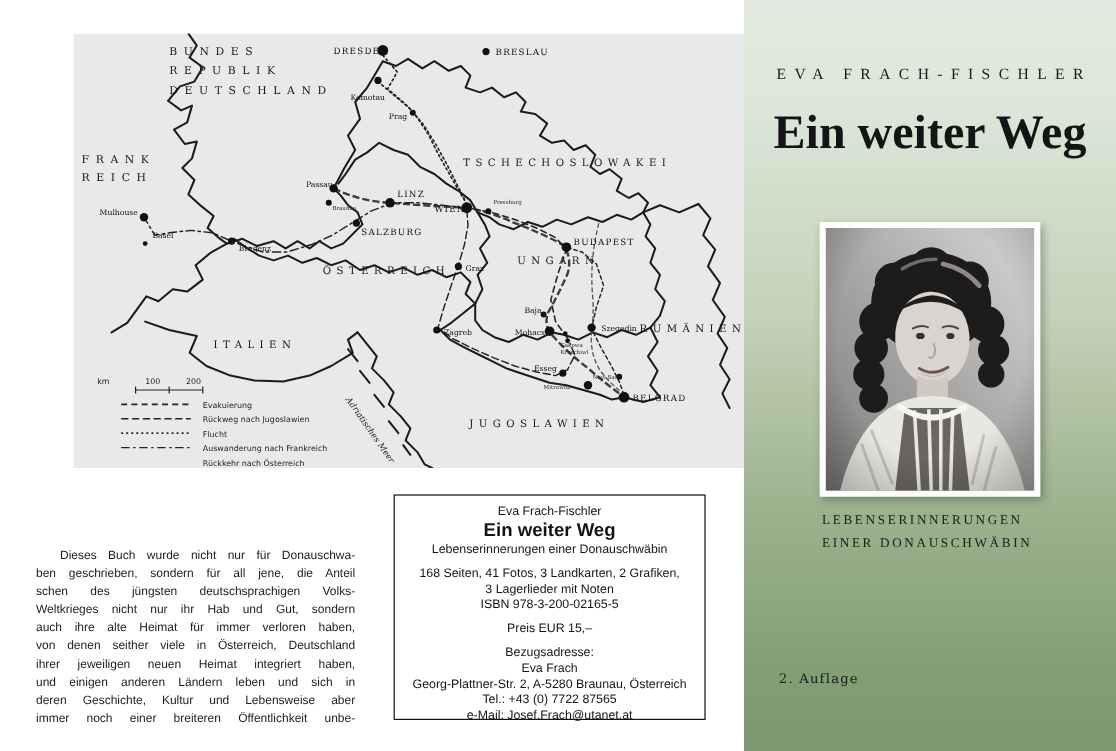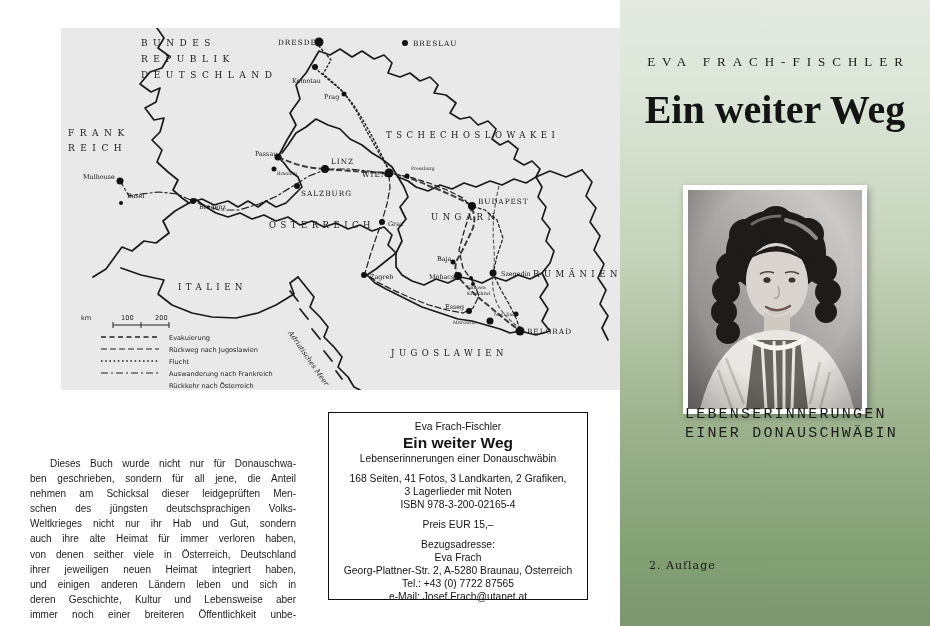--- a/index.html
+++ b/index.html
@@ -36,22 +36,22 @@
   
   .page-right{position:absolute;left:620px;top:0;width:310px;height:626px;
       background:linear-gradient(180deg,#e4eae1 0%,#dde6d9 14%,#c3d2b8 42%,#9cb28d 68%,#83a074 88%,#7d9770 100%);}
   .fc-author{position:absolute;left:0;top:54px;width:100%;text-align:center;
       font-family:"Liberation Serif",serif;font-size:13px;letter-spacing:7px;
       text-indent:7px;color:#1a1a1a;}
   .fc-title{position:absolute;left:0;top:86px;width:100%;text-align:center;
       font-family:"Liberation Serif",serif;font-weight:bold;font-size:40px;color:#141414;}
   .fc-photo{position:absolute;left:63px;top:185px;width:174px;height:219px;background:#fdfdfd;
       padding:5px;box-shadow:2px 3px 7px rgba(0,0,0,0.30);}
-  .fc-sub{position:absolute;left:65px;top:405px;font-family:Liberation Mono, monospace;
-      font-size:15px;letter-spacing:2.2px;line-height:19px;color:#1c1c1c;white-space:nowrap;}
+  .fc-sub{position:absolute;left:65px;top:425px;font-family:Liberation Serif, serif;
+      font-size:11px;letter-spacing:2.2px;line-height:19px;color:#1c1c1c;white-space:nowrap;}
   .fc-edition{position:absolute;left:0;top:559px;width:100%;text-align:left;
       font-family:"DejaVu Serif",serif;font-size:11px;letter-spacing:1px;color:#1a1a1a;padding-left:29px;}
 </style>
 </head>
 <body>
 
 <div class="spread">
 
   <div class="page-left">
 
@@ -177,38 +177,37 @@
           <line x1="40" y1="345" x2="98" y2="345" stroke="#222" stroke-width="1.2" stroke-dasharray="7 3 2 3"></line>
           <text class="leg" x="108" y="348">Auswanderung nach Frankreich</text>
           <text class="leg" x="108" y="360">Rückkehr nach Österreich</text>
         </g>
       </svg>
     </div>
 
     <div class="blurb">
       <div class="bl first">Dieses Buch wurde nicht nur für Donauschwa-</div>
       <div class="bl">ben geschrieben, sondern für all jene, die Anteil</div>
-      <div class="bl">nehmen am Schicksal dieser leidgeprüften Men-</div>
       <div class="bl">schen des jüngsten deutschsprachigen Volks-</div>
       <div class="bl">Weltkrieges nicht nur ihr Hab und Gut, sondern</div>
       <div class="bl">auch ihre alte Heimat für immer verloren haben,</div>
       <div class="bl">von denen seither viele in Österreich, Deutschland</div>
       <div class="bl">ihrer jeweiligen neuen Heimat integriert haben,</div>
       <div class="bl">und einigen anderen Ländern leben und sich in</div>
       <div class="bl">deren Geschichte, Kultur und Lebensweise aber</div>
       <div class="bl">immer noch einer breiteren Öffentlichkeit unbe-</div>
     </div>
 
     <div class="info-box">
       <div>Eva Frach-Fischler</div>
       <div class="ib-title">Ein weiter Weg</div>
       <div>Lebenserinnerungen einer Donauschwäbin</div>
       <div class="gap">168 Seiten, 41 Fotos, 3 Landkarten, 2 Grafiken,</div>
       <div>3 Lagerlieder mit Noten</div>
-      <div>ISBN 978-3-200-02165-4</div>
+      <div>ISBN 978-3-200-02165-5</div>
       <div class="gap">Preis EUR 15,–</div>
       <div class="gap">Bezugsadresse:</div>
       <div>Eva Frach</div>
       <div>Georg-Plattner-Str. 2, A-5280 Braunau, Österreich</div>
       <div>Tel.: +43 (0) 7722 87565</div>
       <div>e-Mail: Josef.Frach@utanet.at</div>
     </div>
   </div>
 
   <div class="page-right">

